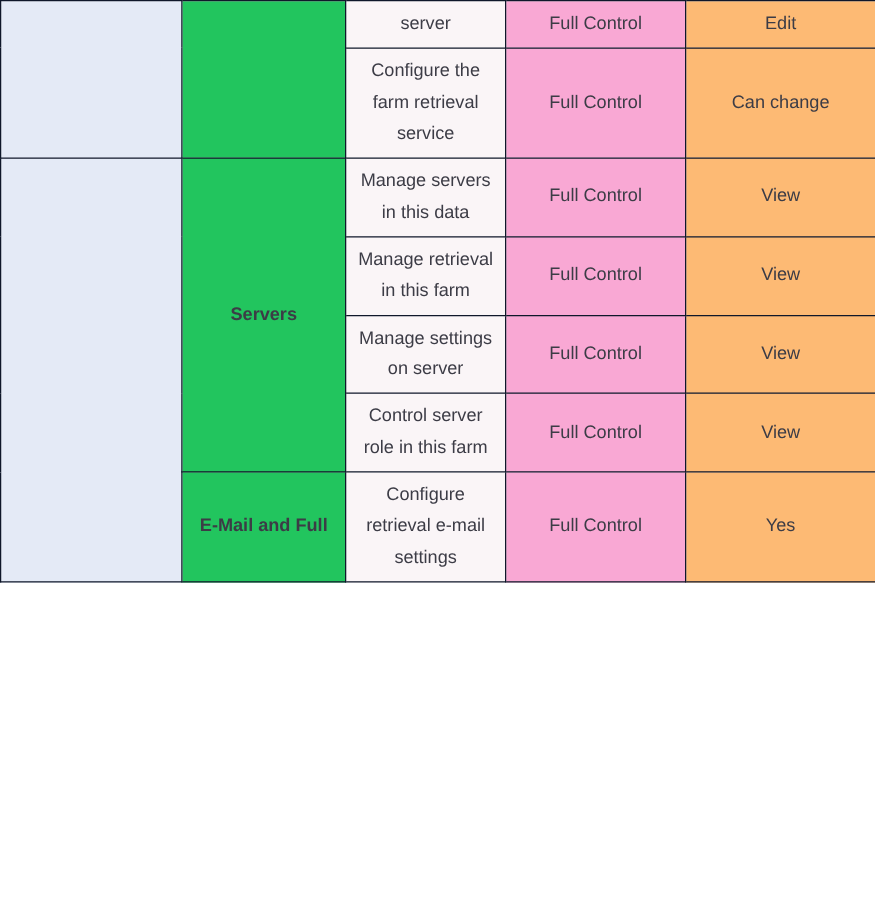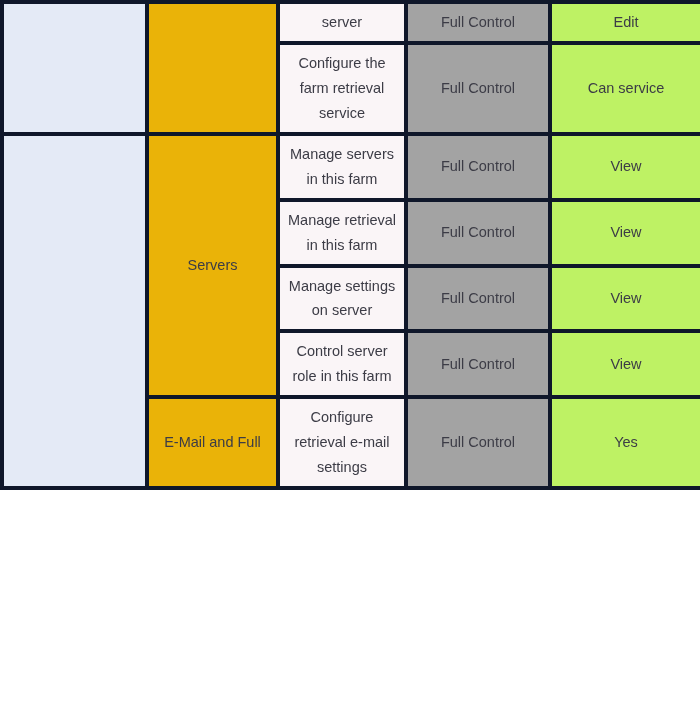--- a/index.html
+++ b/index.html
@@ -26,46 +26,46 @@
     margin: 0;
     padding: 0;
   }
   table.matrix col.c0 { width: 145px; }
   table.matrix col.c1 { width: 131px; }
   table.matrix col.c2 { width: 128px; }
   table.matrix col.c3 { width: 144px; }
   table.matrix col.c4 { width: 152px; }
 
   table.matrix td {
-    border: 4px solid #0f172a;
+    border: 1px solid #0f172a;
     vertical-align: middle;
     text-align: center;
     font-size: 14.5px;
     color: #3c3c46;
     line-height: 1.72;
     padding: 6px 8px;
     box-sizing: border-box;
     word-wrap: break-word;
   }
   td.cat {
     background: #e4eaf6;
   }
   td.group {
-    background: #eab308;
-    font-weight: normal;
+    background: #22c55e;
+    font-weight: bold;
     color: #3f3f49;
   }
   td.task {
     background: #faf5f7;
   }
   td.lvl {
-    background: #a3a3a3;
+    background: #f9a8d4;
   }
   td.lvl2 {
-    background: #bef264;
+    background: #fdba74;
   }
   .cut-top td {
     border-top: none;
   }
   .cut-bottom td {
     border-bottom: none;
   }
 </style>
 </head>
 <body>
@@ -83,27 +83,27 @@
       <tr class="cut-top">
         <td class="cat" rowspan="2"></td>
         <td class="group" rowspan="2"></td>
         <td class="task">server</td>
         <td class="lvl">Full Control</td>
         <td class="lvl2">Edit</td>
       </tr>
       <tr>
         <td class="task">Configure the farm retrieval service</td>
         <td class="lvl">Full Control</td>
-        <td class="lvl2">Can service</td>
+        <td class="lvl2">Can change</td>
       </tr>
 
       <tr>
         <td class="cat" rowspan="5"></td>
         <td class="group" rowspan="4">Servers</td>
-        <td class="task">Manage servers in this farm</td>
+        <td class="task">Manage servers in this data</td>
         <td class="lvl">Full Control</td>
         <td class="lvl2">View</td>
       </tr>
       <tr>
         <td class="task">Manage retrieval in this farm</td>
         <td class="lvl">Full Control</td>
         <td class="lvl2">View</td>
       </tr>
       <tr>
         <td class="task">Manage settings on server</td>

